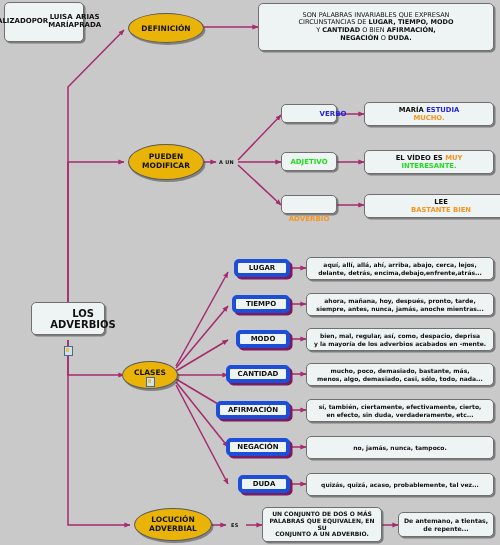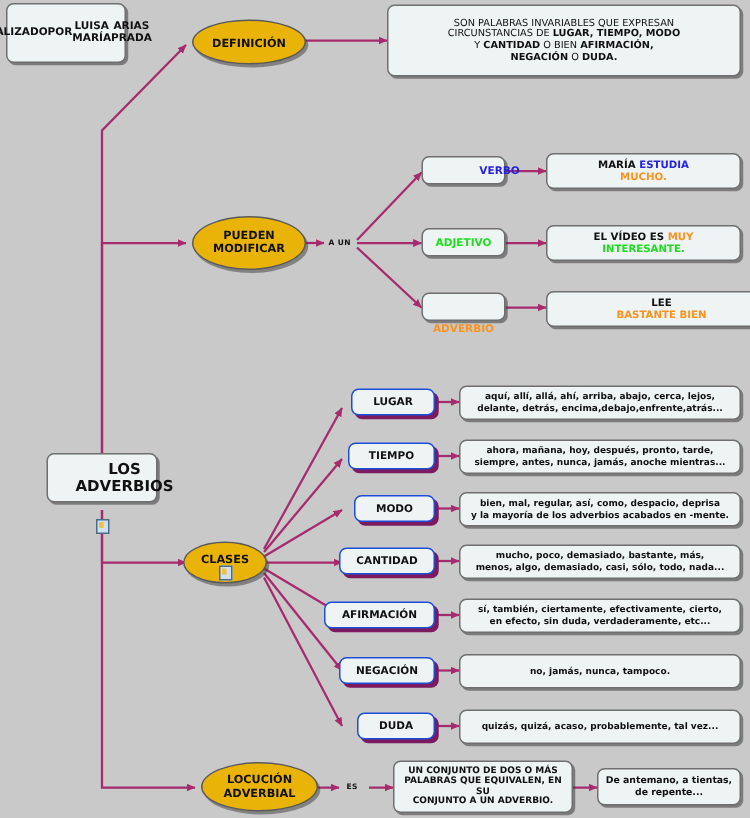--- a/index.html
+++ b/index.html
@@ -28,21 +28,21 @@
     box-shadow:1.5px 1.5px 0 rgba(60,60,60,.55);
   }
   .ellipse{
     border:1px solid #5a5a5a;
     border-radius:50%;
     background:#eab308;
     box-shadow:1.5px 2px 0 rgba(60,60,60,.5);
   }
   
   .chip{
-    border:1px solid #1d4ed8;
+    border:4px solid #1d4ed8;
     border-radius:5px;
     background:#eef3f3;
     box-shadow:2.5px 2.5px 0 #7b1a5e;
     font-weight:bold;
   }
 
   .title-box{font-weight:bold;line-height:1.12;}
   .def-box{line-height:1.16;}
   .ex-box{line-height:1.18;}
   .list-box{line-height:1.25;}

